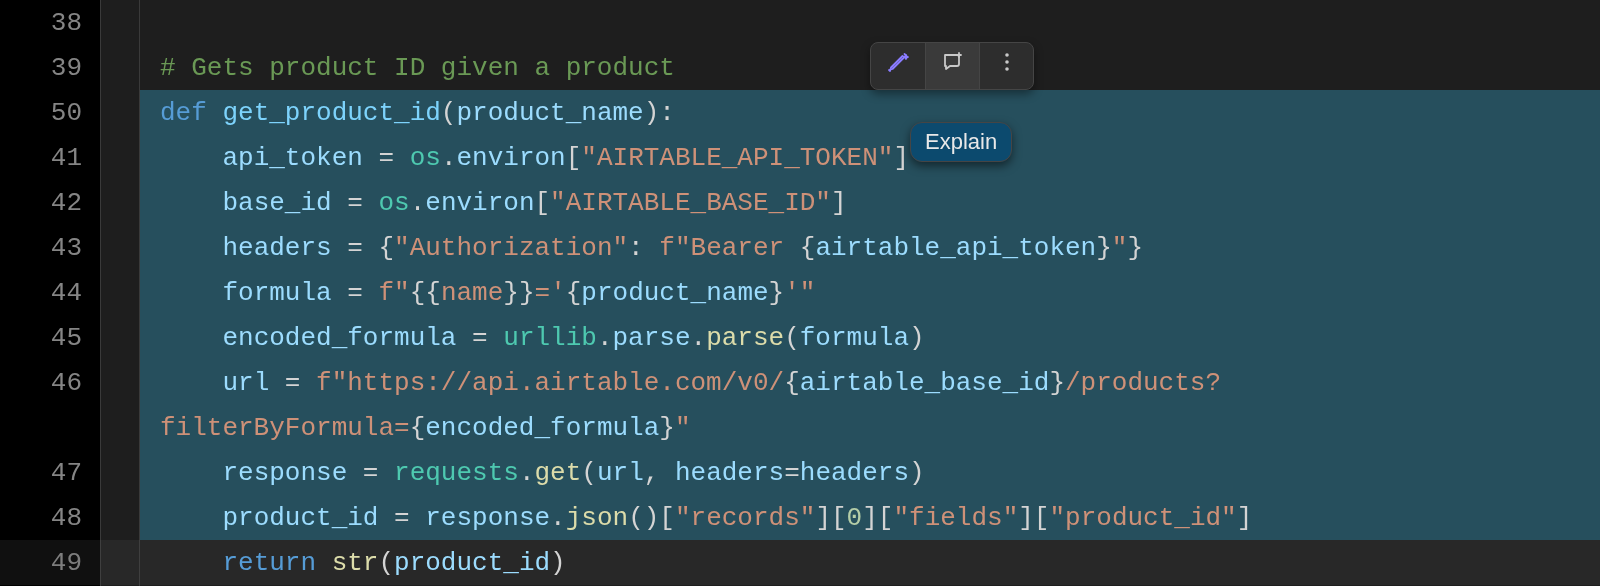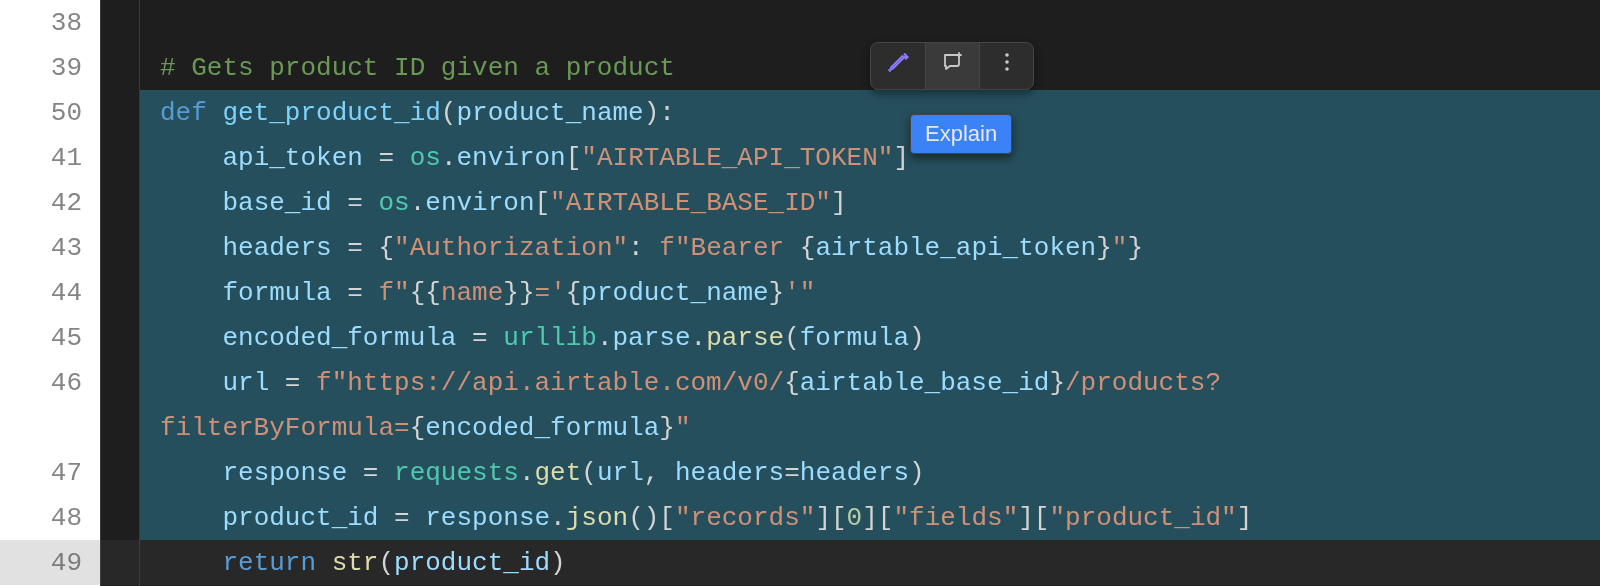--- a/index.html
+++ b/index.html
@@ -13,21 +13,21 @@
     color: #d4d4d4;
   }
   .editor {
     position: relative;
     display: flex;
     flex-direction: row;
     height: 100%;
   }
   .gutter {
     width: 100px;
-    background: #ffffff;
+    background: #000000;
     color: #858585;
     text-align: right;
     padding-right: 18px;
     padding-top: 0;
     user-select: none;
     flex-shrink: 0;
   }
   .ruler {
     width: 40px;
     flex-shrink: 0;
@@ -111,29 +111,29 @@
   .action-btn + .action-btn {
     border-left: 1px solid #454545;
   }
   .action-btn.hover {
     background: #3a3a3a;
   }
   .action-btn svg { width: 24px; height: 24px; }
 
   .tooltip {
     position: absolute;
-    top: 114px;
+    top: 122px;
     left: 770px;
-    background: #3b82f6;
+    background: #0c4a6e;
     border: 1px solid #454545;
     color: #e8e8e8;
     font-family: -apple-system, "Segoe UI", sans-serif;
     font-size: 22px;
     padding: 6px 14px;
-    border-radius: 4px;
+    border-radius: 12px;
     z-index: 6;
     box-shadow: 0 4px 10px rgba(0,0,0,0.5);
   }
 </style>
 </head>
 <body>
 
 <div class="editor">
 
   <div class="gutter" id="gutter">

